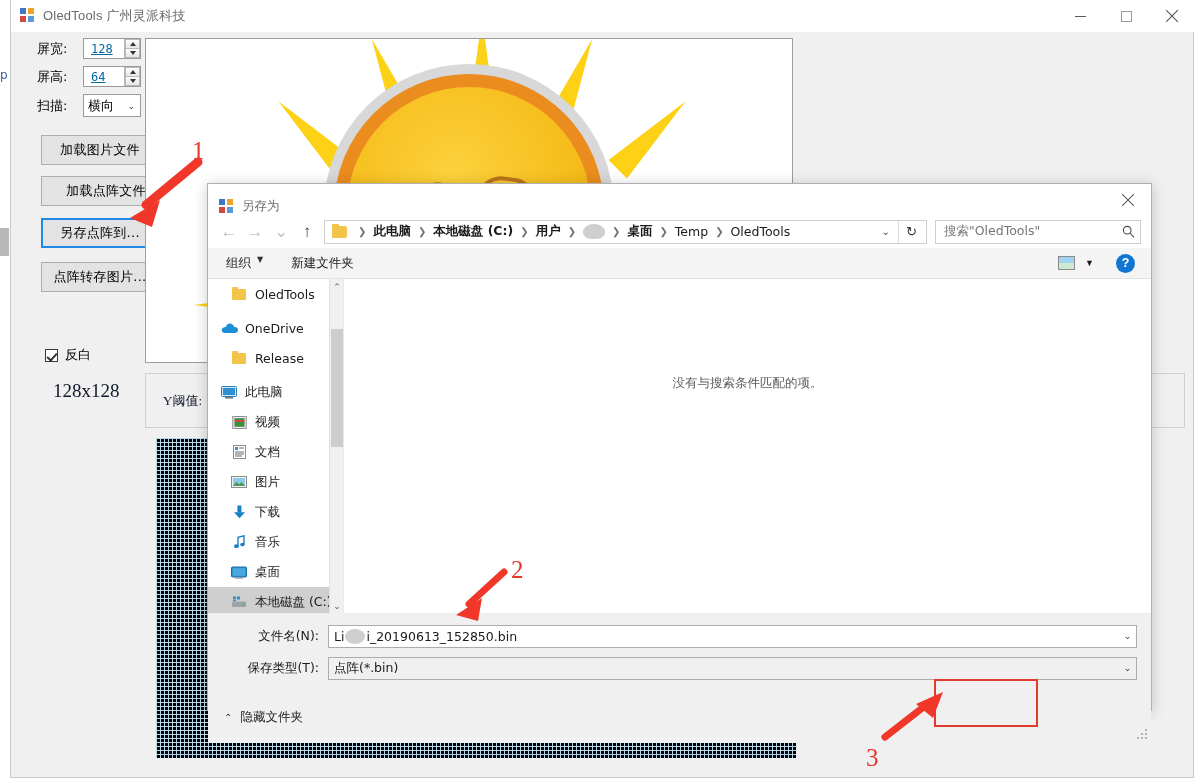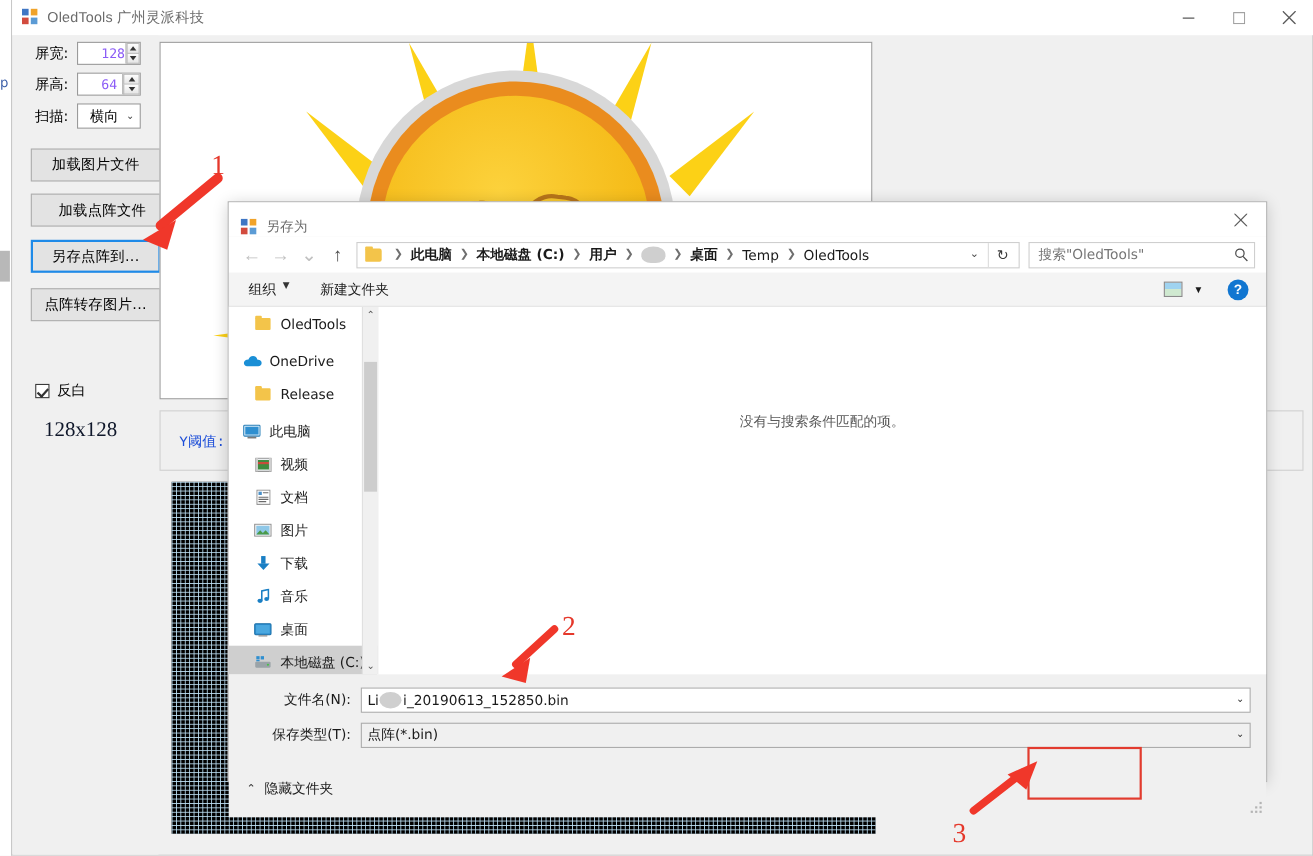--- a/index.html
+++ b/index.html
@@ -37,37 +37,37 @@
   }
   .wbtns { position: absolute; right: 0; top: 0; height: 32px; display: flex; }
   .wbtn {
     width: 46px; height: 32px; display: flex; align-items: center;
     justify-content: center; color: #5a5a5a;
   }
   .wbtn svg { display: block; }
 
   
   #left-panel {
-    position: absolute; left: 1px; top: 32px; width: 132px; height: 745px;
+    position: absolute; left: 14px; top: 32px; width: 132px; height: 745px;
     background: #f0f0f0;
-    text-align: center;
   }
   .field-row { position: absolute; display: flex; align-items: center; }
   .field-label {
     font-size: 13px; color: #000; font-family: "DejaVu Sans", sans-serif;
     width: 46px;
   }
   .spin-wrap {
     width: 58px; height: 21px; border: 1px solid #9a9a9a;
     background: #fff; display: flex; align-items: stretch;
   }
   .spin-val {
-    flex: 1; font-size: 12px; color: #8b5cf6; padding-left: 21px;
+    flex: 1; font-size: 12px; color: #0369a1; padding-left: 7px;
     display: flex; align-items: center;
     font-family: "DejaVu Sans Mono", monospace;
+    text-decoration: underline;
   }
   .spin-btns {
     width: 16px; border-left: 1px solid #b6b6b6; background: #f0f0f0;
     display: flex; flex-direction: column;
   }
   .spin-btns div {
     flex: 1; display: flex; align-items: center; justify-content: center;
     background: linear-gradient(#fdfdfd,#e6e6e6);
     border: 1px solid #b9b9b9; margin: 0;
   }
@@ -163,21 +163,21 @@
   }
 
   
   #ythr-box {
     position: absolute; left: 134px; top: 373px;
     width: 1040px; height: 55px;
     background: #f0f0f0; border: 1px solid #d0d0d0;
   }
   #ythr-label {
     position: absolute; left: 17px; top: 18px;
-    font-size: 13px; color: #1d4ed8; font-family: Liberation Mono, monospace;
+    font-size: 13px; color: #0f172a; font-family: Liberation Serif, serif;
   }
   #ythr-field {
     position: absolute; left: 75px; top: 14px; width: 120px; height: 22px;
     background: #f0f0f0;
   }
 
   
   #bitmap-area {
     position: absolute; left: 145px; top: 438px;
     width: 640px; height: 320px;

